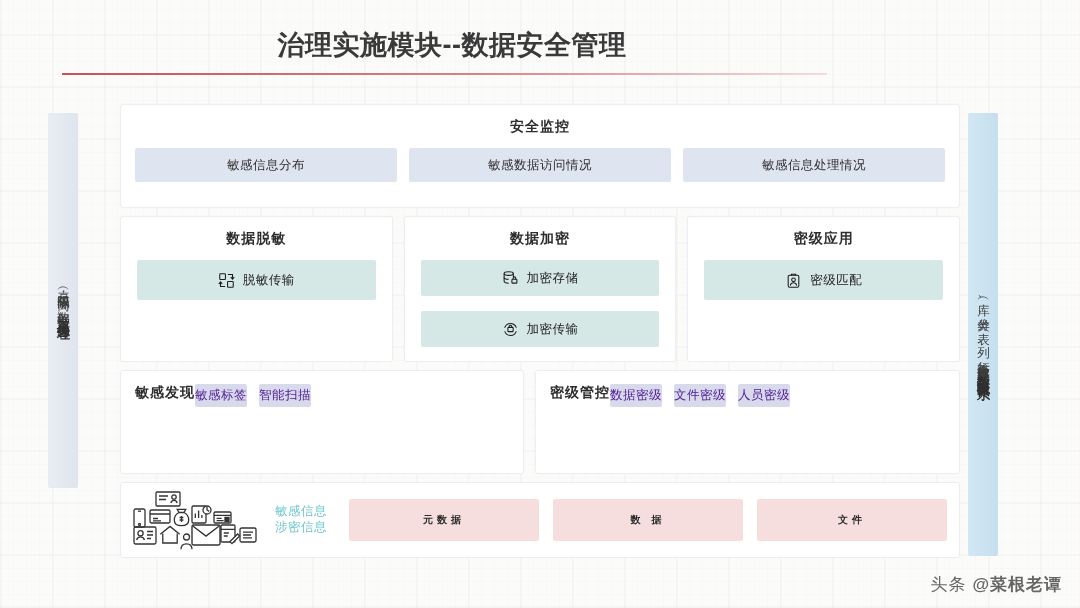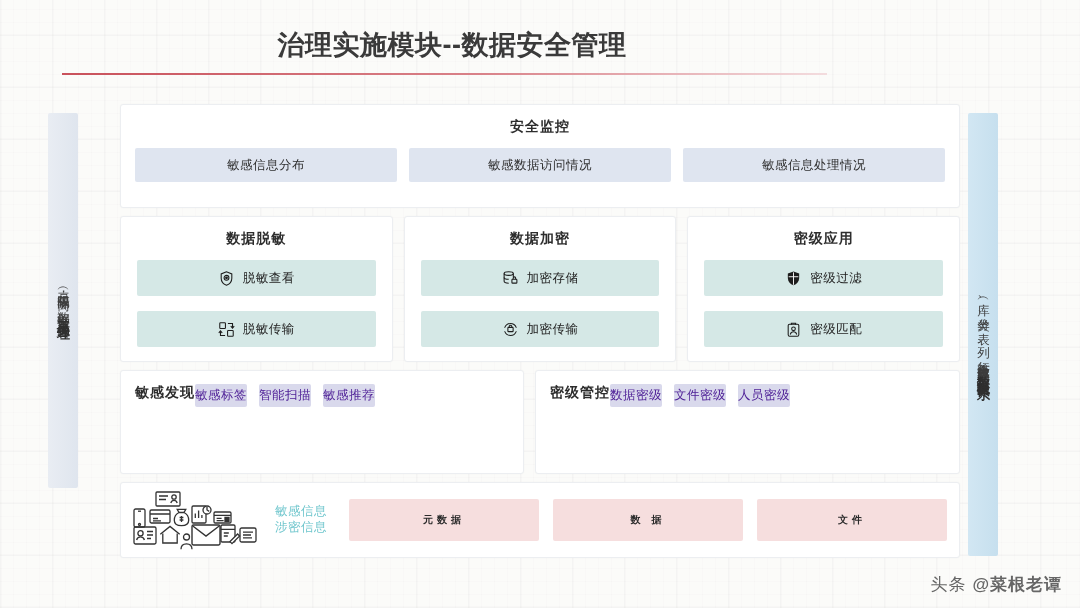--- a/index.html
+++ b/index.html
@@ -169,30 +169,20 @@
       <div class="chip-blue">敏感信息分布</div>
       <div class="chip-blue">敏感数据访问情况</div>
       <div class="chip-blue">敏感信息处理情况</div>
     </div>
   </div>
 
   <div class="feature-row">
 
     <div class="card feature">
       <div class="card-title">数据脱敏</div>
-      <div class="chip-teal">
-        <span>
-          <svg width="17" height="17" viewBox="0 0 24 24" fill="none" stroke="#1d1d1d" stroke-width="1.5">
-            <path d="M12 2.5 4.5 5.5v6c0 5 3.2 8.3 7.5 10 4.3-1.7 7.5-5 7.5-10v-6L12 2.5z"></path>
-            <circle cx="12" cy="11" r="3.4"></circle>
-              <circle cx="12" cy="11" r="1.2" fill="#1d1d1d"></circle>
-          </svg>
-        </span>
-        <span>脱敏查看</span>
-      </div>
       <div class="chip-teal">
         <span>
           <svg width="17" height="17" viewBox="0 0 24 24" fill="none" stroke="#1d1d1d" stroke-width="1.5">
             <rect x="2.5" y="2.5" width="8" height="8" rx="1"></rect>
             <rect x="13.5" y="13.5" width="8" height="8" rx="1"></rect>
             <path d="M14 3.5h6.5V10"></path>
               <path d="M18.4 7.6 20.5 10l2-2.4" stroke-linecap="round"></path>
             <path d="M10 20.5H3.5V14"></path>
               <path d="M5.6 16.4 3.5 14l-2 2.4" stroke-linecap="round"></path>
           </svg>
@@ -225,49 +215,38 @@
           </svg>
         </span>
         <span>加密传输</span>
       </div>
     </div>
 
     <div class="card feature">
       <div class="card-title">密级应用</div>
       <div class="chip-teal">
         <span>
-          <svg width="17" height="17" viewBox="0 0 24 24">
-            <path d="M12 2 4 4.8v6.4c0 4.9 3.2 8.6 8 10.4 4.8-1.8 8-5.5 8-10.4V4.8L12 2z" fill="#1d1d1d"></path>
-            <path d="M12 3.3v17.6" stroke="#ffffff" stroke-width="1.3"></path>
-            <path d="M5.2 9.5h13.6" stroke="#ffffff" stroke-width="1.3"></path>
-          </svg>
-        </span>
-        <span>密级过滤</span>
-      </div>
-      <div class="chip-teal">
-        <span>
           <svg width="17" height="17" viewBox="0 0 24 24" fill="none" stroke="#1d1d1d" stroke-width="1.5">
             <rect x="4.5" y="4.5" width="15" height="17" rx="2"></rect>
             <path d="M9 4.5V3.2h6v1.3" stroke-linecap="round"></path>
             <circle cx="12" cy="11" r="2.6"></circle>
             <path d="M7.6 18.6c.6-2.3 2.3-3.5 4.4-3.5s3.8 1.2 4.4 3.5" stroke-linecap="round"></path>
           </svg>
         </span>
         <span>密级匹配</span>
       </div>
     </div>
   </div>
 
   <div class="row3">
     <div class="card panel">
       <div class="card-title">敏感发现</div>
       <div class="row3-chips">
         <div class="chip-purple">敏感标签</div>
         <div class="chip-purple">智能扫描</div>
-        <div class="chip-purple">敏感推荐</div>
       </div>
     </div>
     <div class="card panel">
       <div class="card-title">密级管控</div>
       <div class="row3-chips">
         <div class="chip-purple">数据密级</div>
         <div class="chip-purple">文件密级</div>
         <div class="chip-purple">人员密级</div>
       </div>
     </div>

